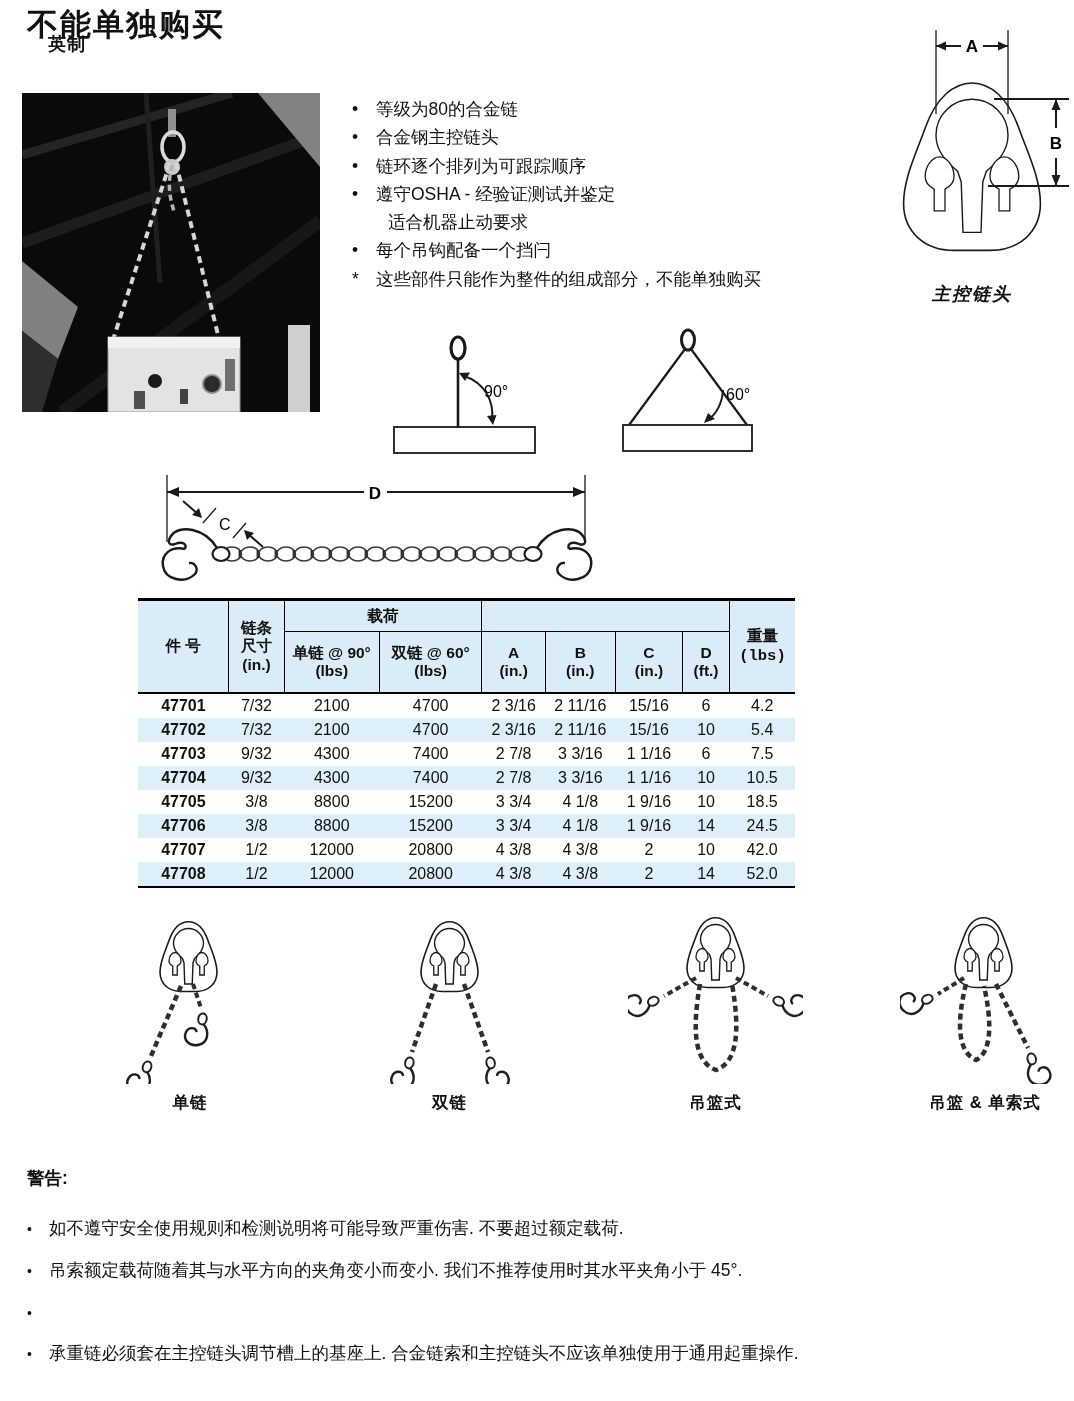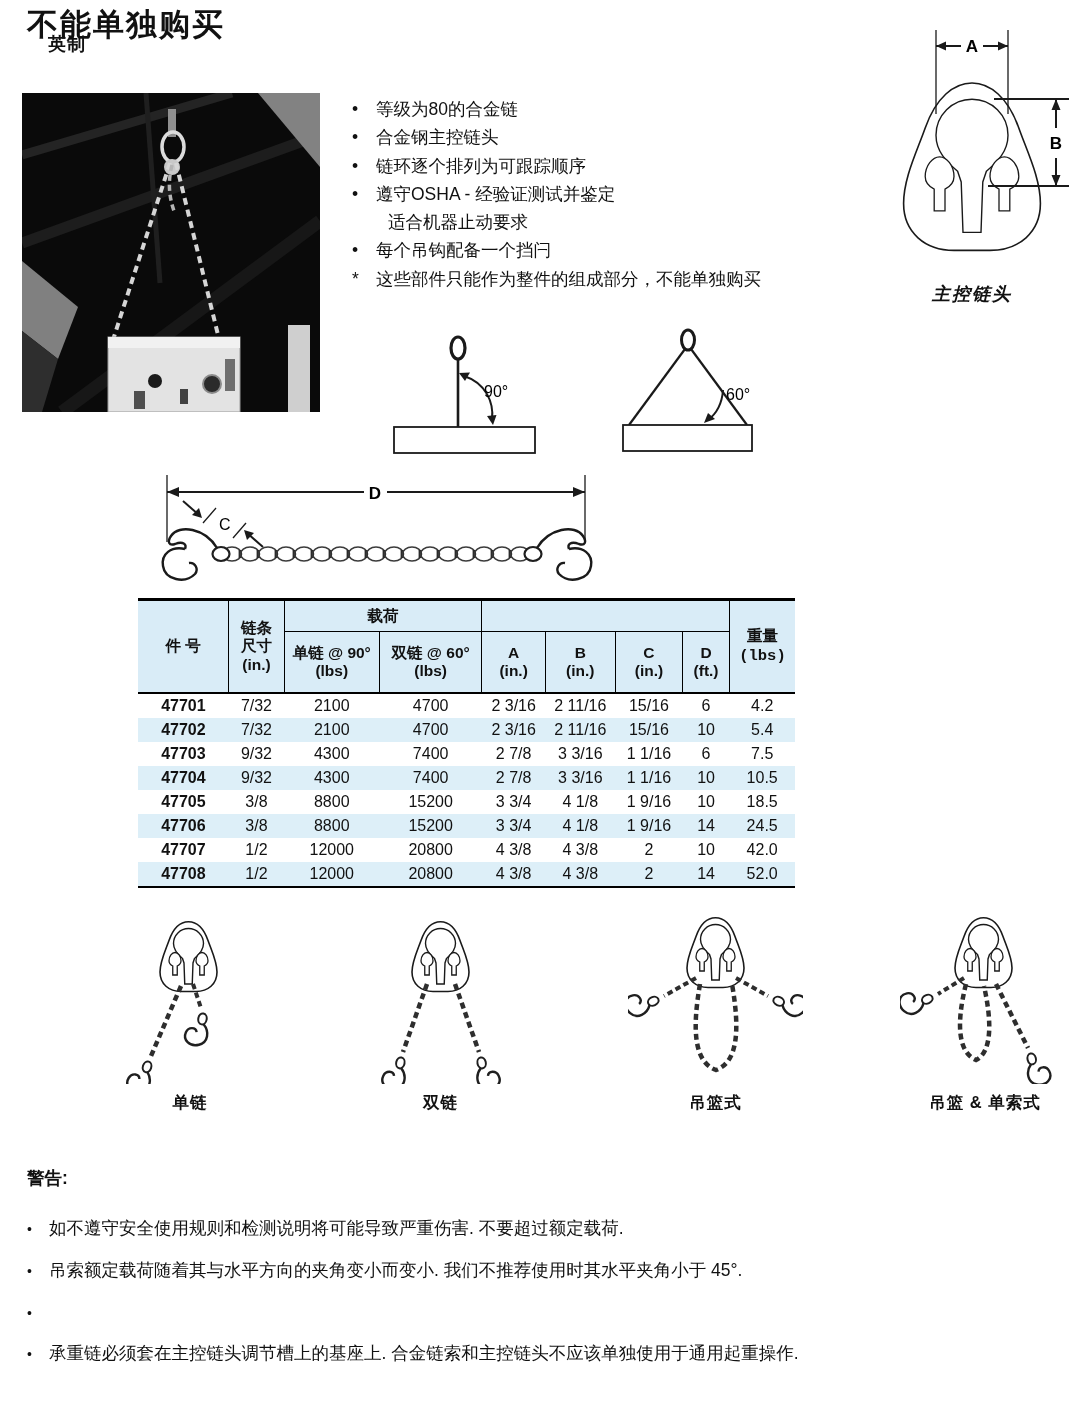--- a/index.html
+++ b/index.html
@@ -47,21 +47,21 @@
   tbody tr:first-child td{border-top:2.5px solid #000;}
   tbody td{text-align:center;font-size:16px;padding:3px 2px;}
   tbody tr:nth-child(even){background:#ddeff8;}
   td.part{font-weight:bold;}
 
   #note{left:155px;top:893px;font-size:17.5px;}
 
   .sling{position:absolute;text-align:center;}
   .sling-label{font-size:16.5px;font-weight:600;margin-top:4px;letter-spacing:1px;}
   #sling1{left:115px;top:916px;width:150px;}
-  #sling2{left:363px;top:916px;width:155px;}
+  #sling2{left:372px;top:916px;width:155px;}
   #sling3{left:628px;top:912px;width:175px;}
   #sling4{left:900px;top:912px;width:170px;}
 
   #warnings{left:27px;top:1166px;width:1024px;}
   #warn-title{font-size:17.5px;font-weight:bold;margin-bottom:28px;}
   .warn-item{display:flex;margin-bottom:22px;font-size:17.5px;line-height:1.15;}
   .warn-bullet{width:22px;flex:0 0 22px;font-size:14px;padding-top:3px;}
   #defs-holder{position:absolute;width:0;height:0;overflow:hidden;}
 </style>
 </head>

